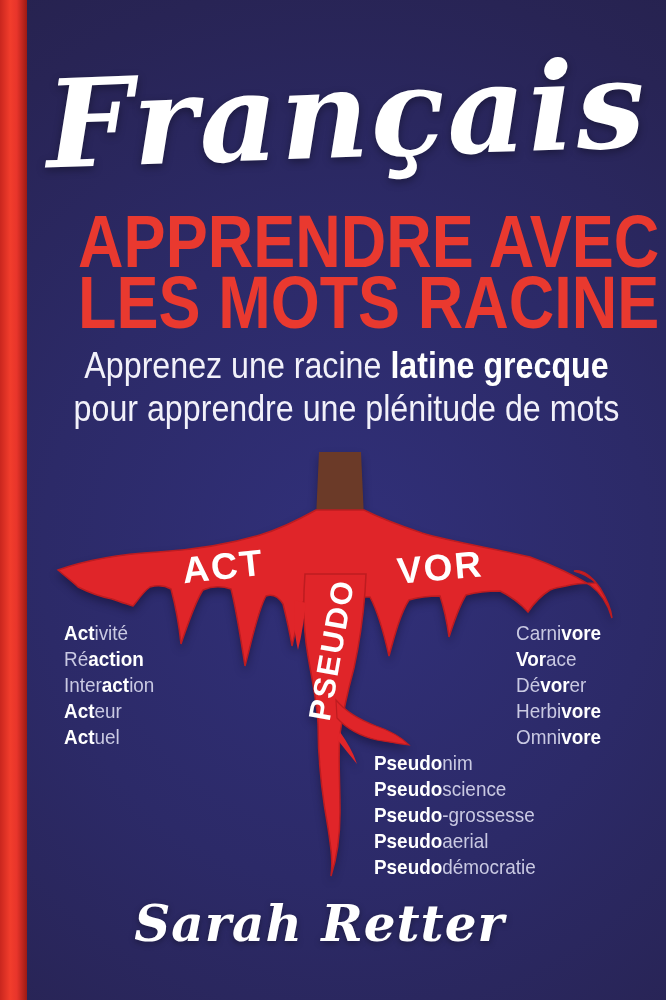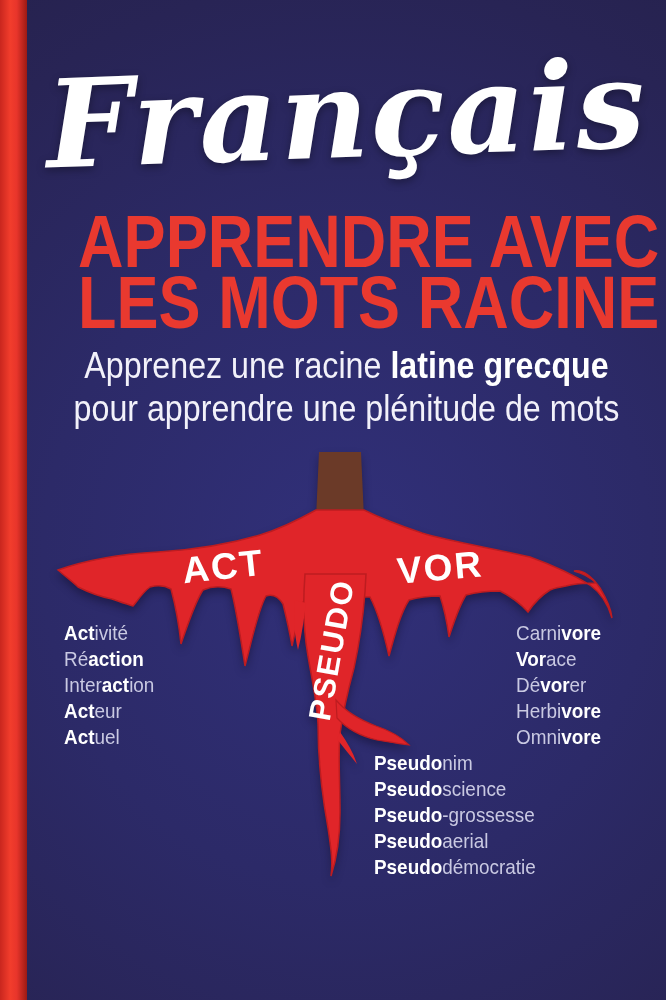--- a/index.html
+++ b/index.html
@@ -183,13 +183,14 @@
   </div>
 
   <div class="wl wl-pseudo">
     <div><span></span><strong>Pseudo</strong><span>nim</span></div>
     <div><span></span><strong>Pseudo</strong><span>science</span></div>
     <div><span></span><strong>Pseudo</strong><span>-grossesse</span></div>
     <div><span></span><strong>Pseudo</strong><span>aerial</span></div>
     <div><span></span><strong>Pseudo</strong><span>démocratie</span></div>
   </div>
 
+  <p class="author">Sarah Retter</p>
 </div>
 
 </body></html>

